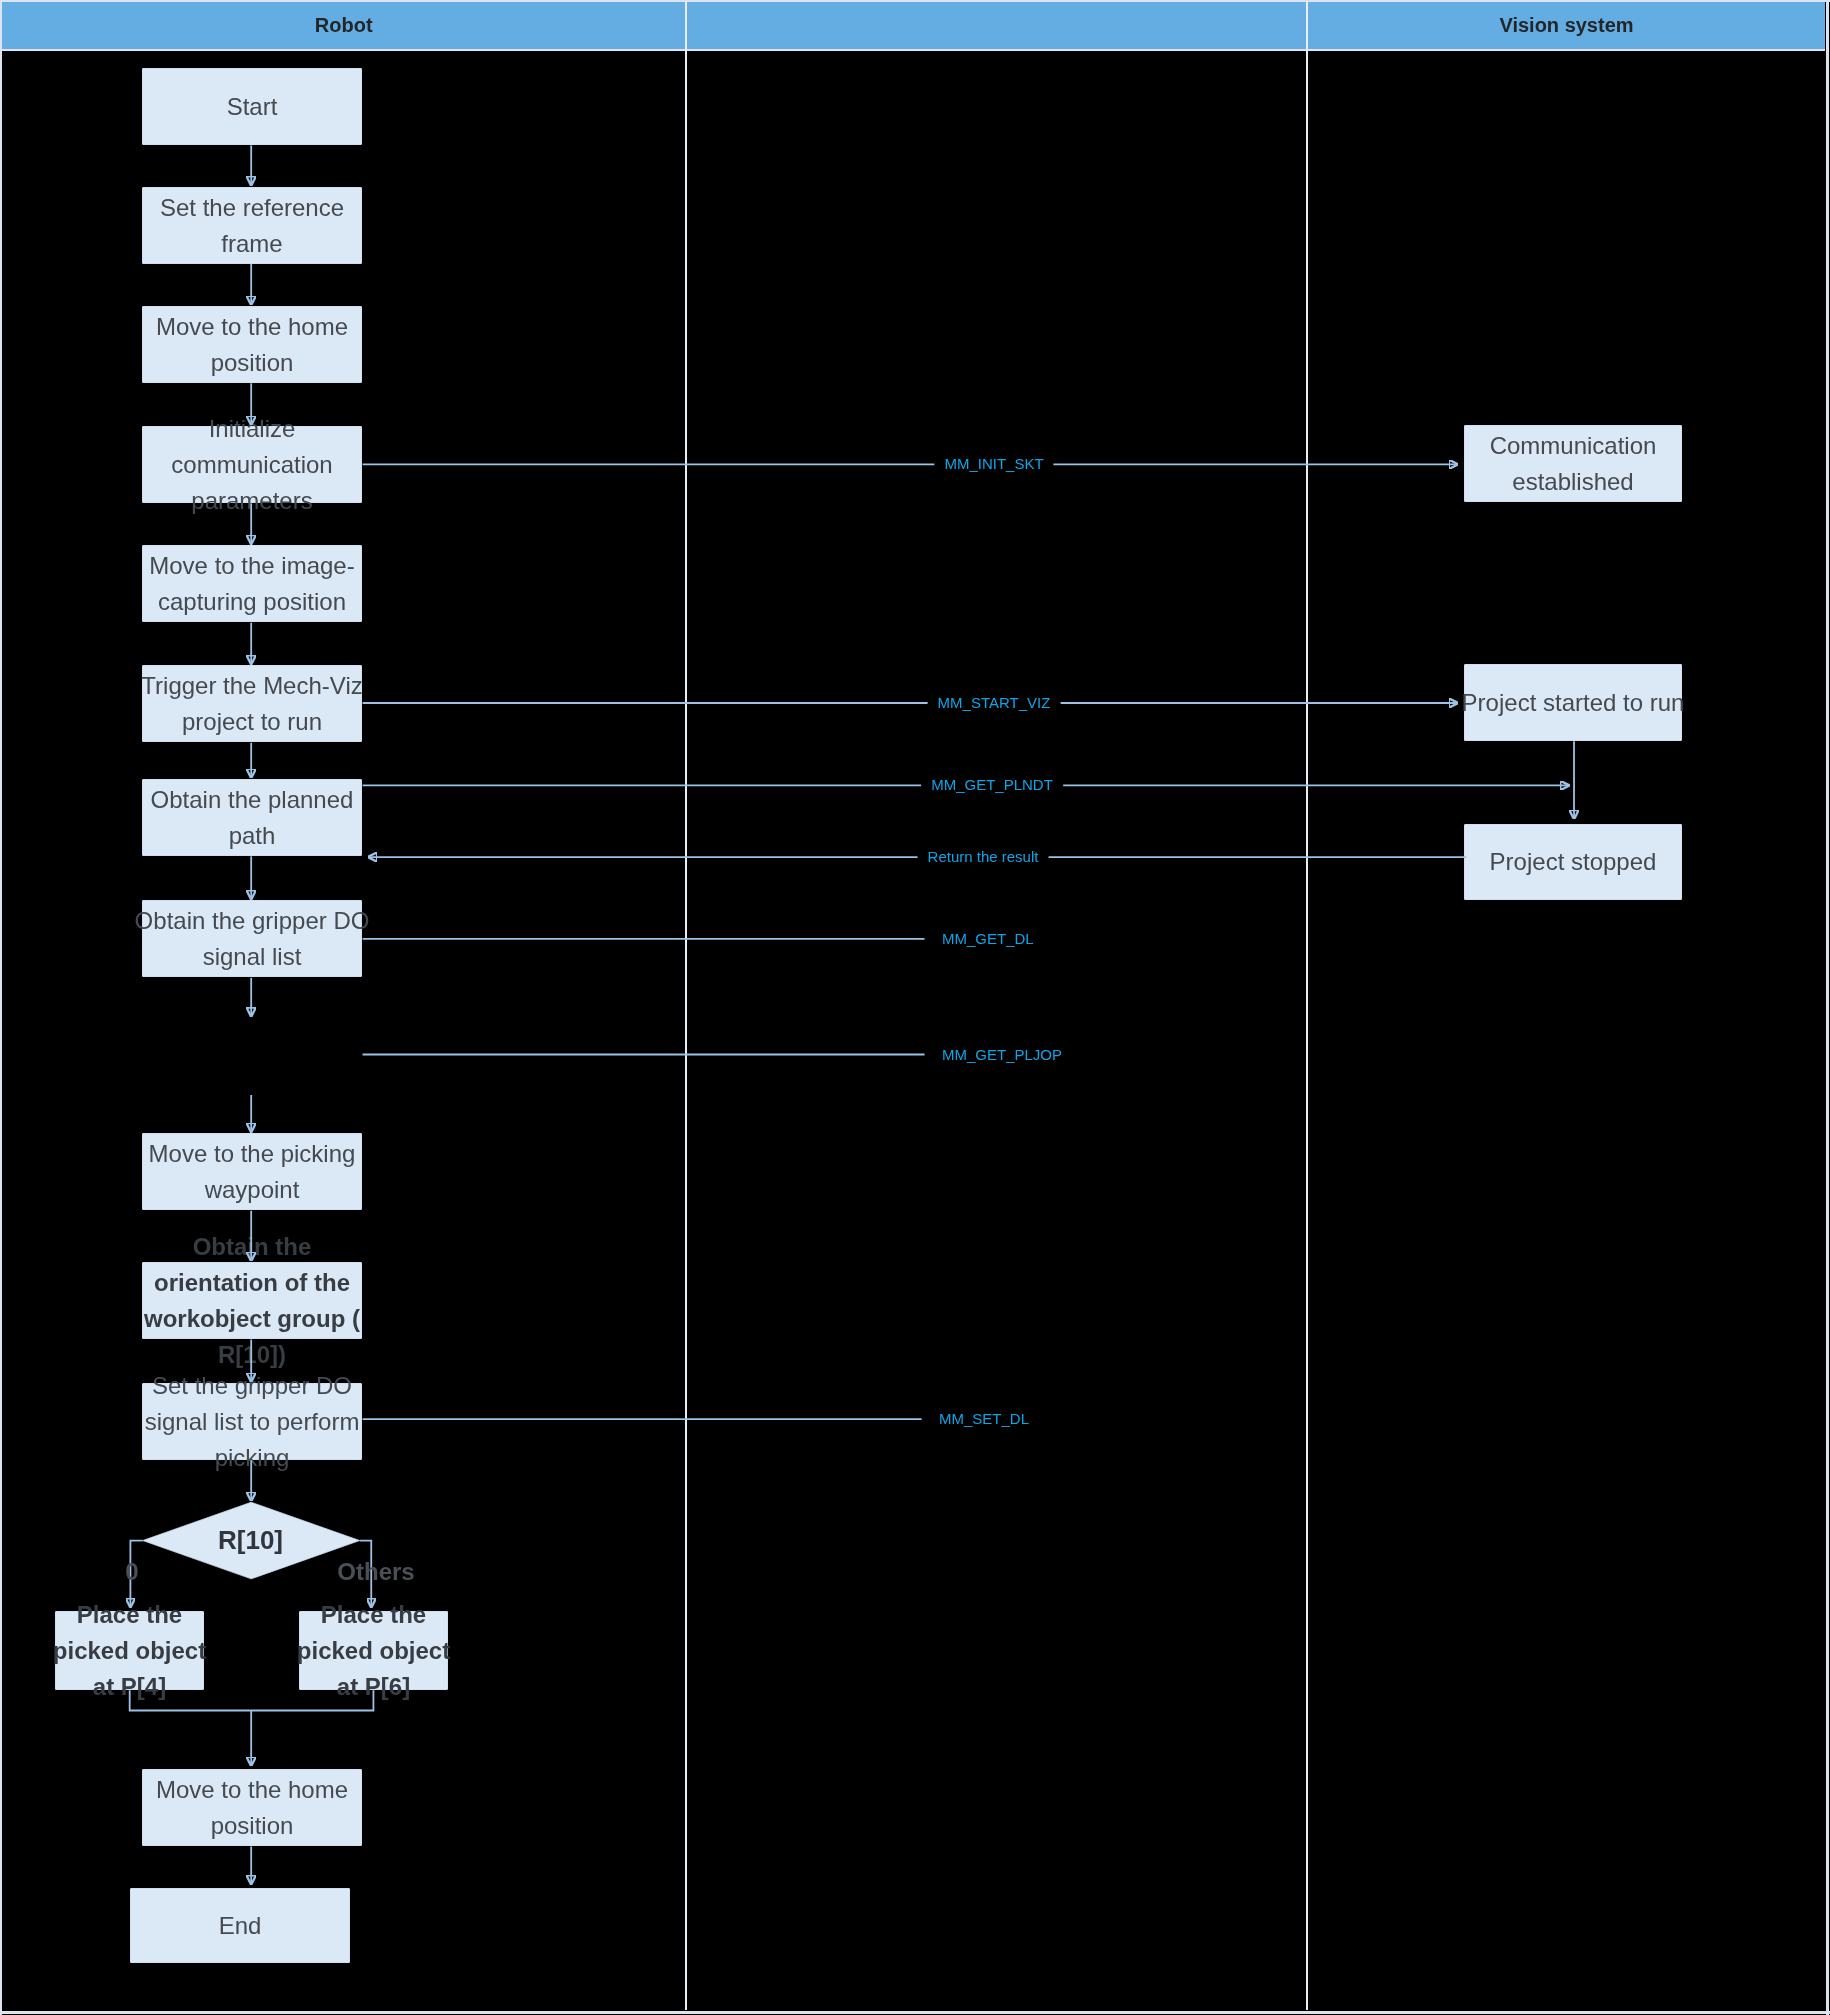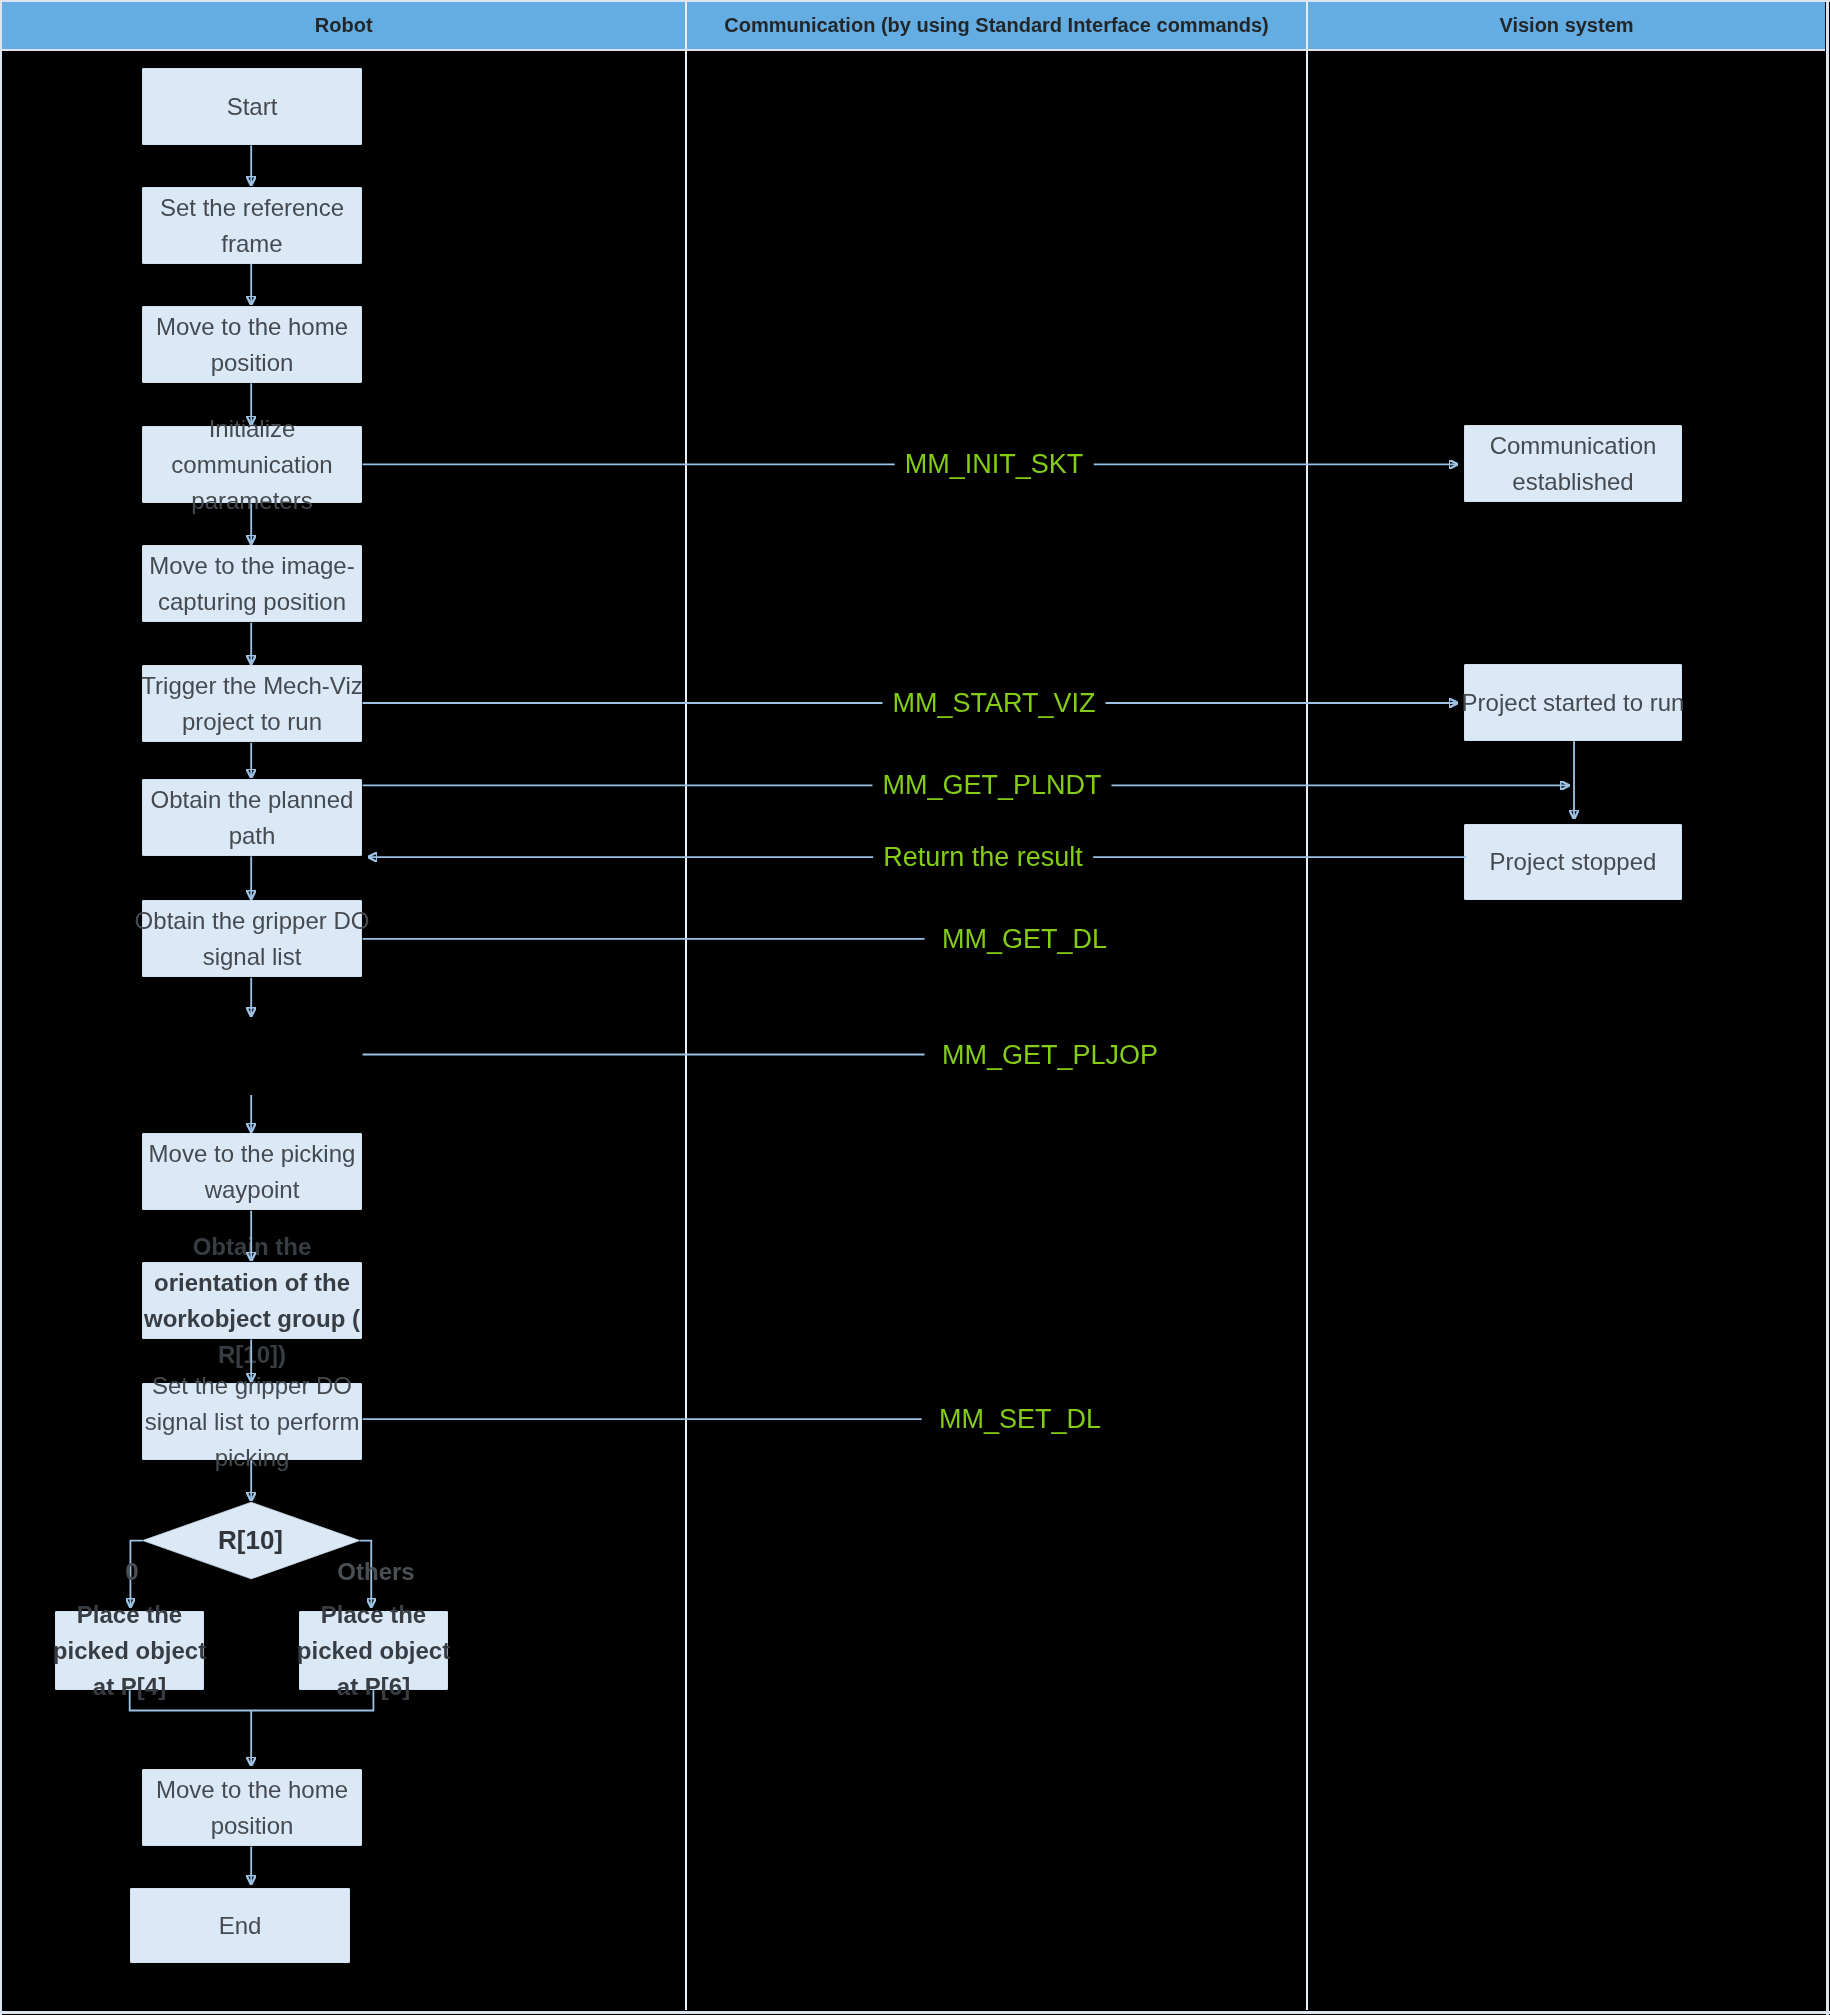--- a/index.html
+++ b/index.html
@@ -50,21 +50,21 @@
   
   #connectors{position:absolute;left:0;top:0;pointer-events:none;}
   #connectors path{stroke:#9cc2e5;stroke-width:2.5;fill:none;}
   #connectors polygon.diamond{fill:#dbe9f7;stroke:#cfe0f0;stroke-width:1;}
 
   
   .comm-label{
     position:absolute;
     background:#000;
     padding:0 10px;
-    font-size:27px;line-height:32px;color:#84cc16;
+    font-size:15px;line-height:32px;color:#0ea5e9;
     white-space:nowrap;
   }
   .comm-label.on-line{transform:translate(-50%,-50%);}
   .comm-label.line-end{transform:translateY(-50%);}
 
   .decision-label{
     position:absolute;display:flex;align-items:center;justify-content:center;
     font-weight:bold;font-size:26px;color:#31363c;
   }
   .branch-label{
@@ -80,21 +80,20 @@
   <div class="frame" id="frame-top"></div>
   <div class="frame" id="frame-bottom"></div>
   <div class="frame" id="frame-left"></div>
   <div class="frame" id="frame-right"></div>
 
   <div id="header-bar"></div>
   <div id="header-underline"></div>
   <div class="lane-separator" id="lane-sep-1"></div>
   <div class="lane-separator" id="lane-sep-2"></div>
   <div class="header-label" id="header-robot">Robot</div>
-  <div class="header-label" id="header-comm">Communication (by using Standard Interface commands)</div>
   <div class="header-label" id="header-vision">Vision system</div>
 
   <div class="node" style="left:142px;top:68px;width:220px;height:77px">
       <span>Start</span>
     </div>
   <div class="node" style="left:142px;top:187px;width:220px;height:77px">
       <span>Set the reference
 frame</span>
     </div>
   <div class="node" style="left:142px;top:306px;width:220px;height:77px">

